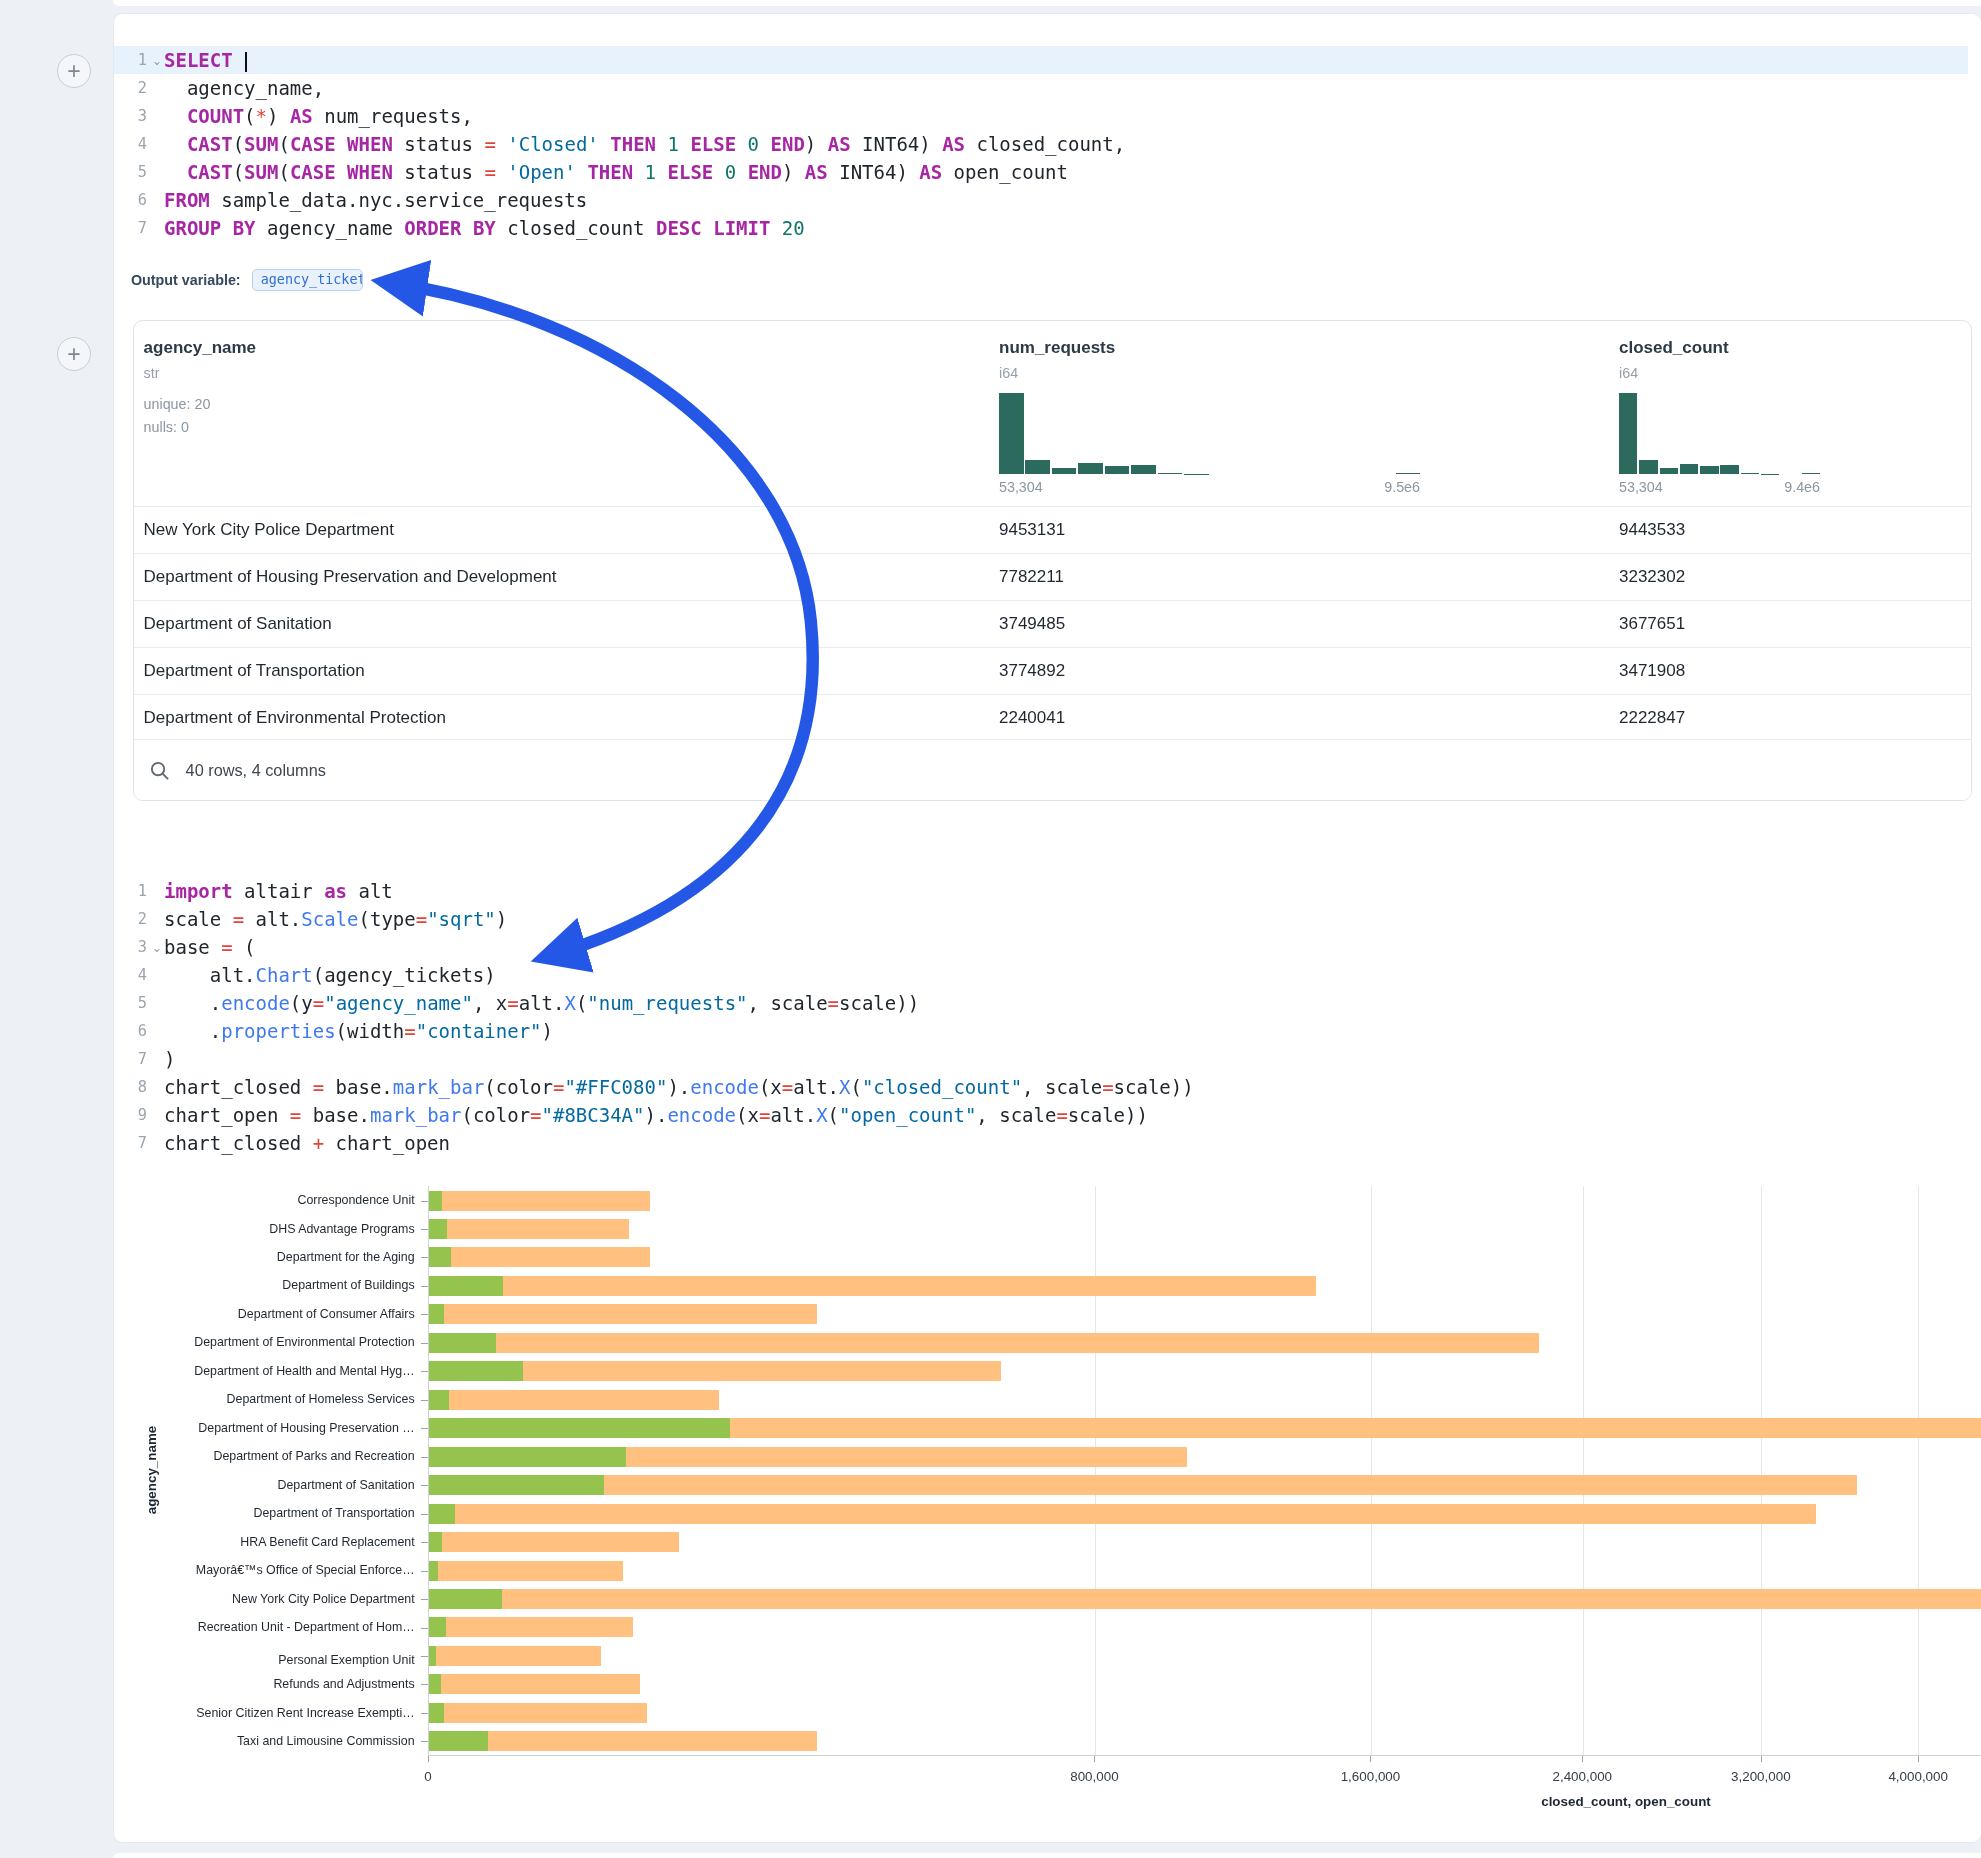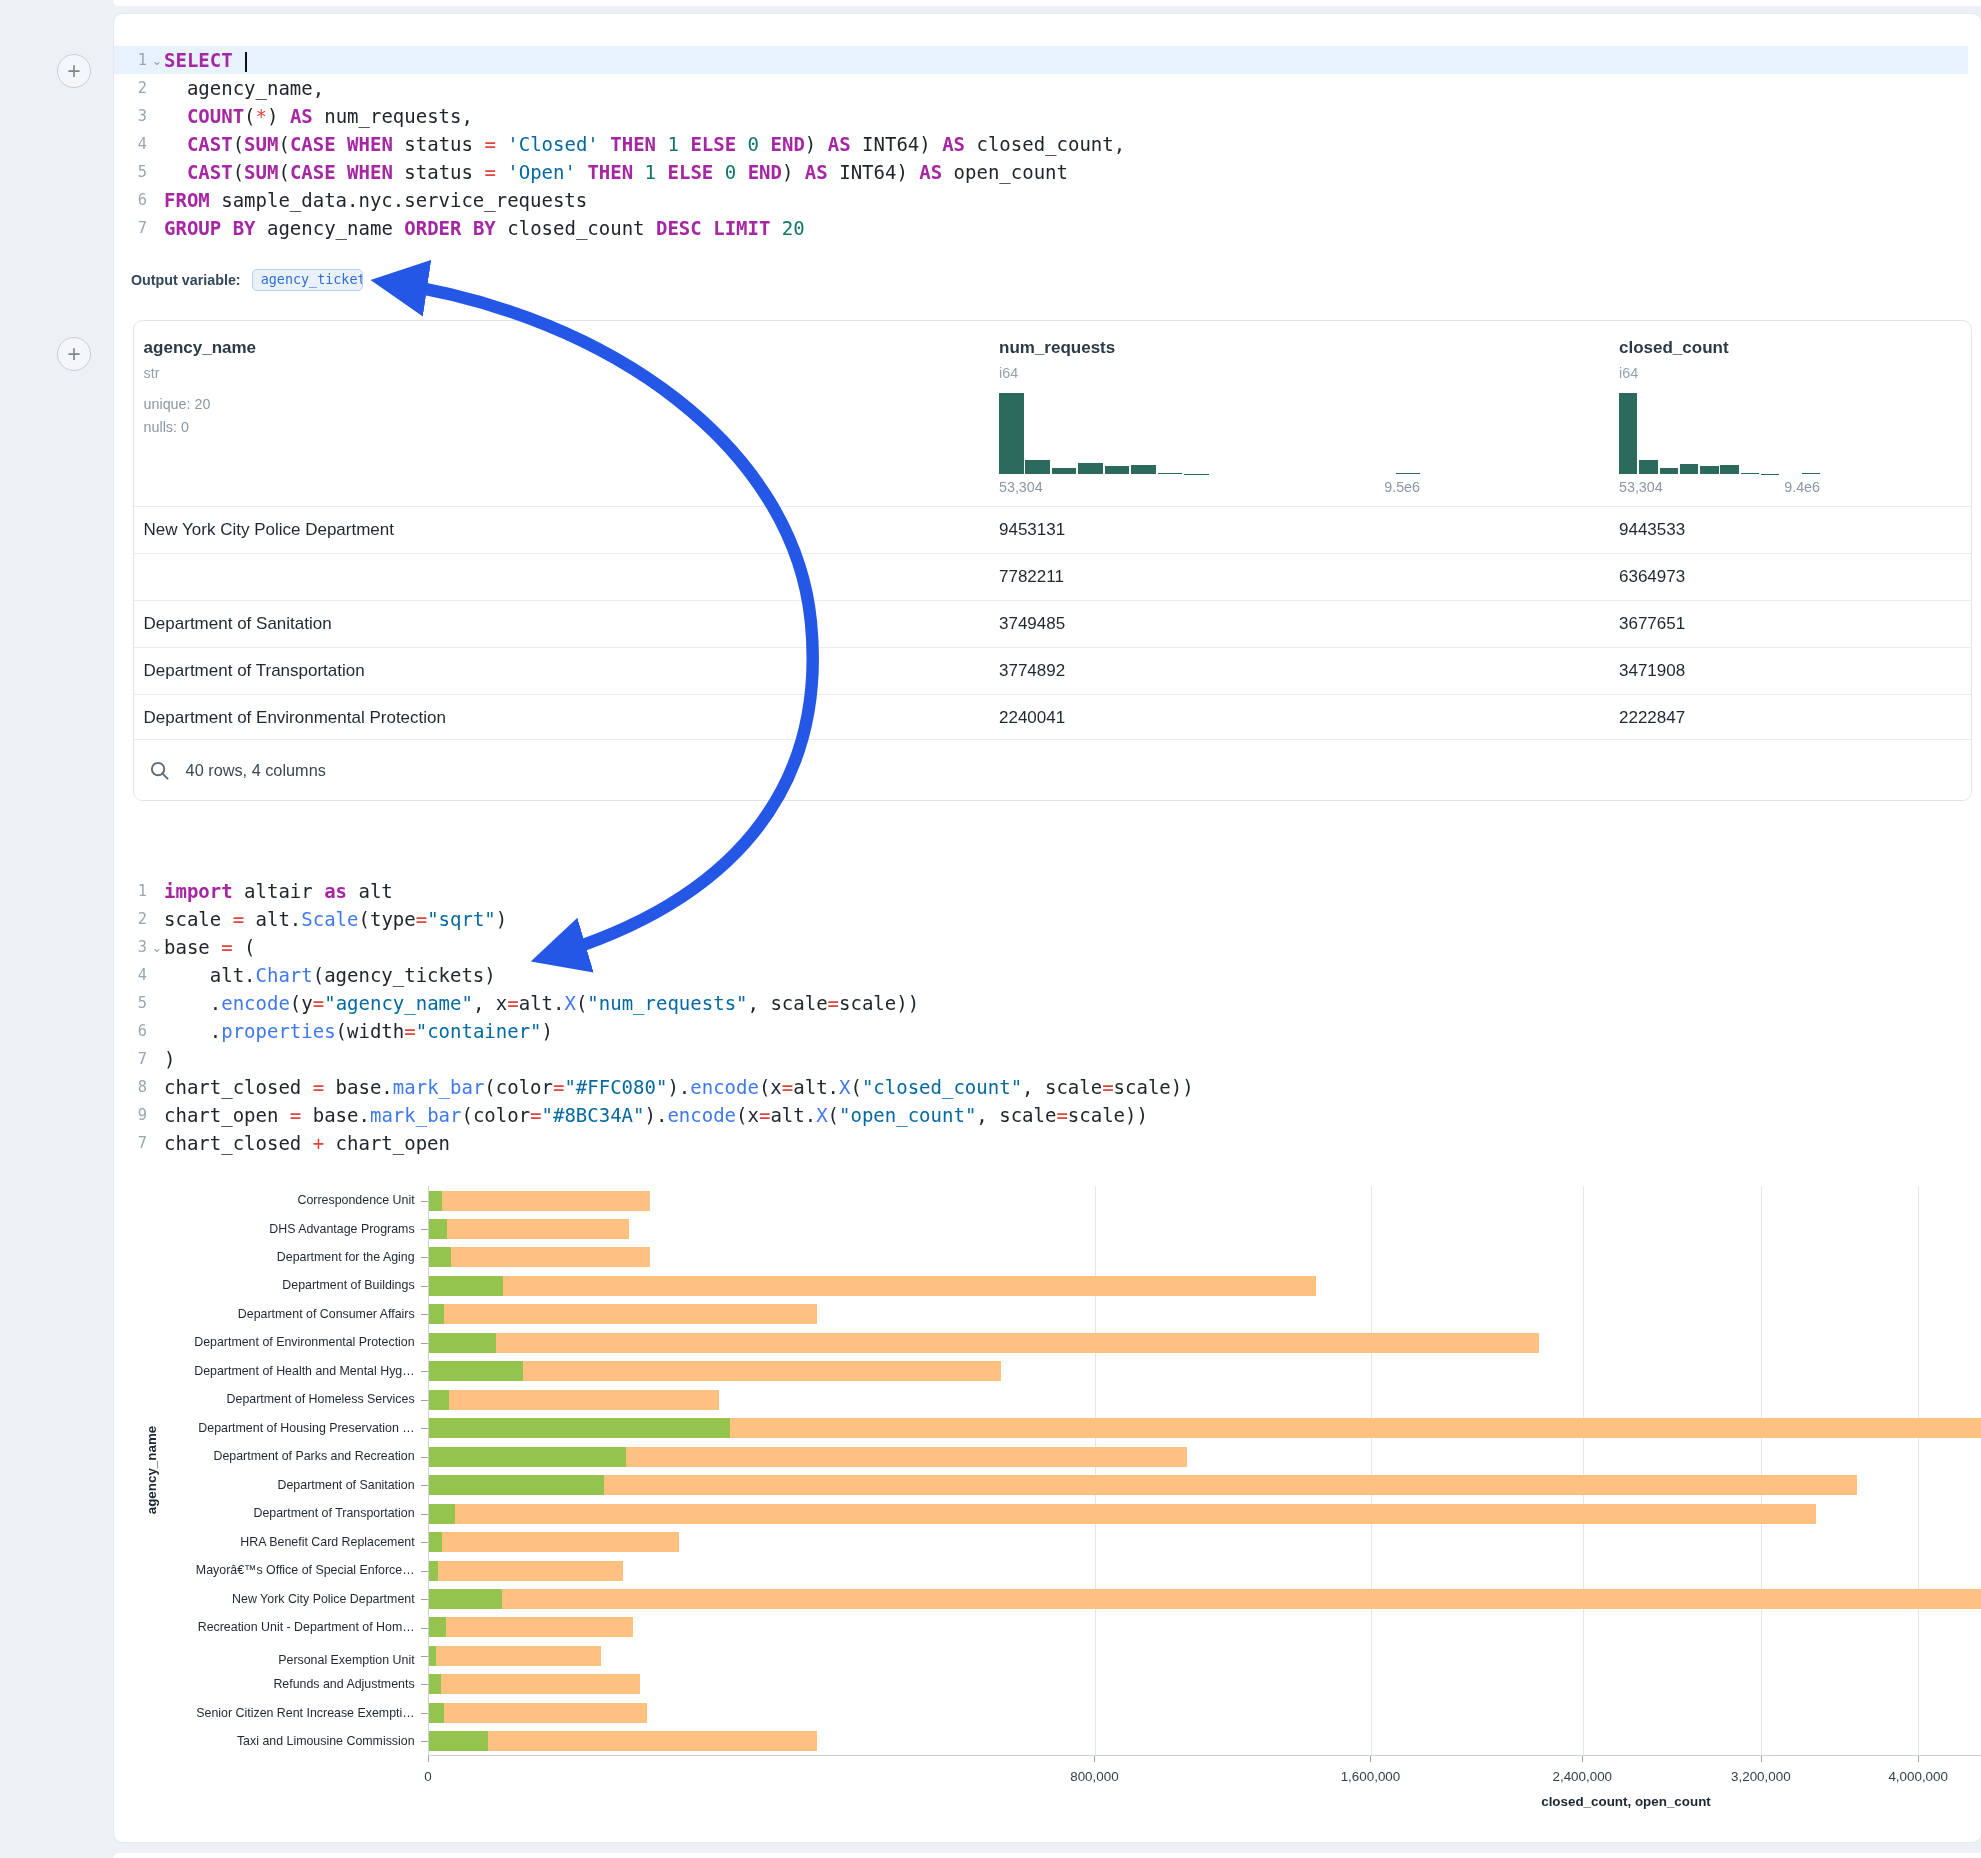--- a/index.html
+++ b/index.html
@@ -142,22 +142,23 @@
               <span class="t-max">9.4e6</span>
             </div>
           </div>
         </div>
         <div class="t-row">
           <div class="t-cell" style="left: 9.6px;">New York City Police Department</div>
           <div class="t-cell" style="left: 865px;">9453131</div>
           <div class="t-cell" style="left: 1485px;">9443533</div>
         </div>
         <div class="t-row">
+          <div class="t-cell" style="left: 9.6px;">Department of Housing Preservation and Development</div>
           <div class="t-cell" style="left: 865px;">7782211</div>
-          <div class="t-cell" style="left: 1485px;">6364973</div>
+          <div class="t-cell" style="left: 1485px;">3232302</div>
         </div>
         <div class="t-row">
           <div class="t-cell" style="left: 9.6px;">Department of Sanitation</div>
           <div class="t-cell" style="left: 865px;">3749485</div>
           <div class="t-cell" style="left: 1485px;">3677651</div>
         </div>
         <div class="t-row">
           <div class="t-cell" style="left: 9.6px;">Department of Transportation</div>
           <div class="t-cell" style="left: 865px;">3774892</div>
           <div class="t-cell" style="left: 1485px;">3471908</div>

